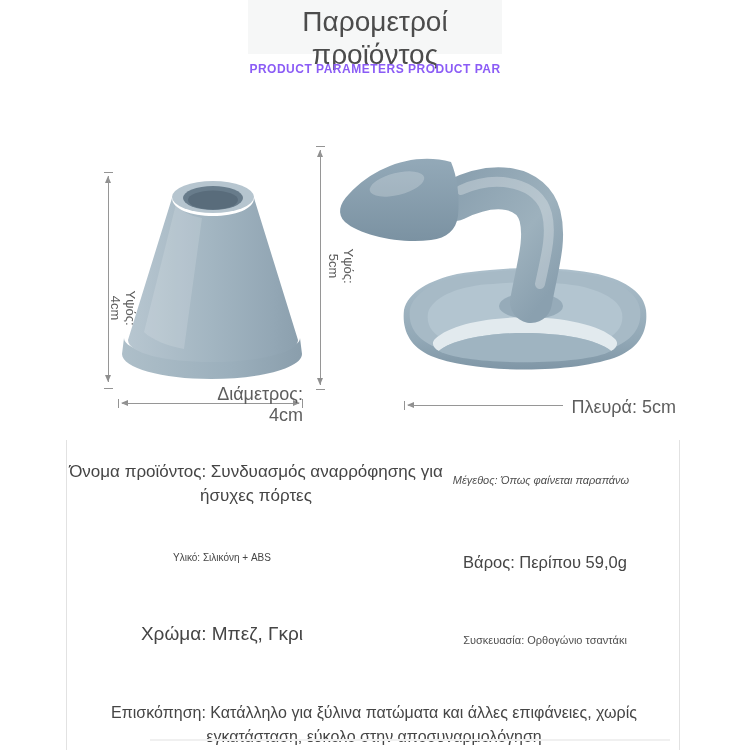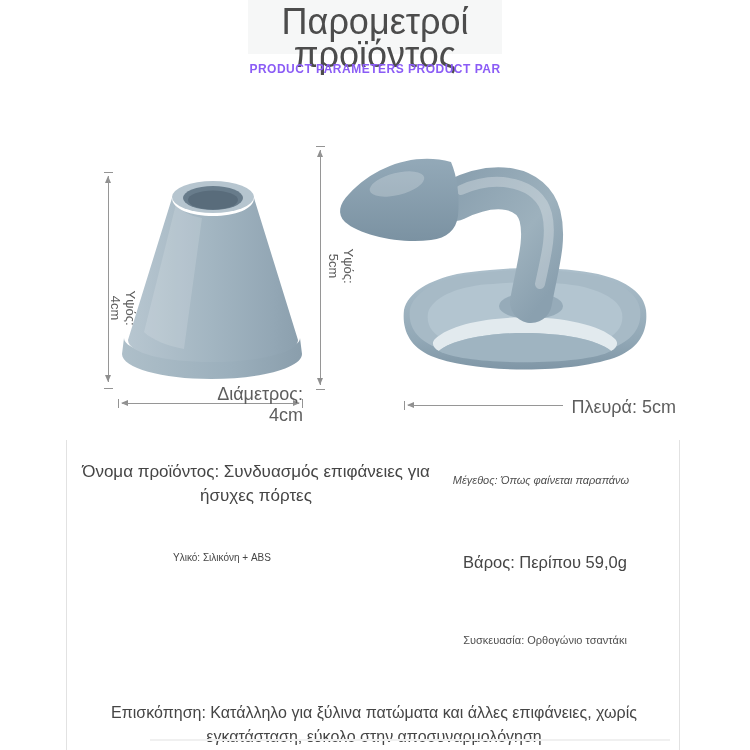--- a/index.html
+++ b/index.html
@@ -3,21 +3,21 @@
 <meta charset="utf-8">
 <style>
   html,body{margin:0;padding:0;background:#fff;}
   .stage{
     position:relative;width:750px;height:750px;background:#ffffff;overflow:hidden;
     font-family:"Liberation Sans","DejaVu Sans",sans-serif;color:#474747;
   }
   
   .header-box{position:absolute;left:248px;top:0;width:254px;height:54px;background:#f6f7f7;}
   .title{position:absolute;left:0;top:5px;width:750px;text-align:center;
-         font-size:36px;line-height:33px;color:#4c4c4c;font-weight:400;}
+         font-size:28px;line-height:33px;color:#4c4c4c;font-weight:400;}
   .subtitle{position:absolute;left:0;top:62px;width:750px;text-align:center;
             font-size:12px;color:#8b5cf6;font-weight:bold;letter-spacing:.5px;}
   
   .dimc{position:absolute;}
   .cap-h{position:absolute;width:9px;height:1px;background:#949494;}
   .cap-v{position:absolute;width:1px;height:9px;background:#949494;}
   .line-v{position:absolute;width:1px;background:#969696;}
   .line-h{position:absolute;height:1px;background:#969696;}
   .arr{position:absolute;width:0;height:0;}
   .arr-up{border-left:3px solid transparent;border-right:3px solid transparent;border-bottom:7px solid #8f8f8f;}
@@ -145,21 +145,22 @@
     <div class="arr arr-right" style="left:233px;top:1px;"></div>
     <div class="cap-v" style="left:242px;top:0;"></div>
   </div>
   <div class="hlabel" style="left:404px;top:397px;width:280px;">
     <span class="bgspan">Πλευρά: 5cm</span>
   </div>
 
   <div class="tbl-border" style="left:66px;"></div>
   <div class="tbl-border" style="left:679px;"></div>
 
-  <div class="cell c-name">Όνομα προϊόντος: Συνδυασμός επιφάνειες για ήσυχες πόρτες</div>
+  <div class="cell c-name">Όνομα προϊόντος: Συνδυασμός αναρρόφησης για ήσυχες πόρτες</div>
   <div class="cell c-size">Μέγεθος: Όπως φαίνεται παραπάνω</div>
   <div class="cell c-material">Υλικό: Σιλικόνη + ABS</div>
   <div class="cell c-weight">Βάρος: Περίπου 59,0g</div>
+  <div class="cell c-color">Χρώμα: Μπεζ, Γκρι</div>
   <div class="cell c-pack">Συσκευασία: Ορθογώνιο τσαντάκι</div>
   <div class="cell c-overview">Επισκόπηση: Κατάλληλο για ξύλινα πατώματα και άλλες επιφάνειες, χωρίς εγκατάσταση, εύκολο στην αποσυναρμολόγηση</div>
 
   <div class="bottom-smudge"></div>
 </div>
 
 </body></html>

